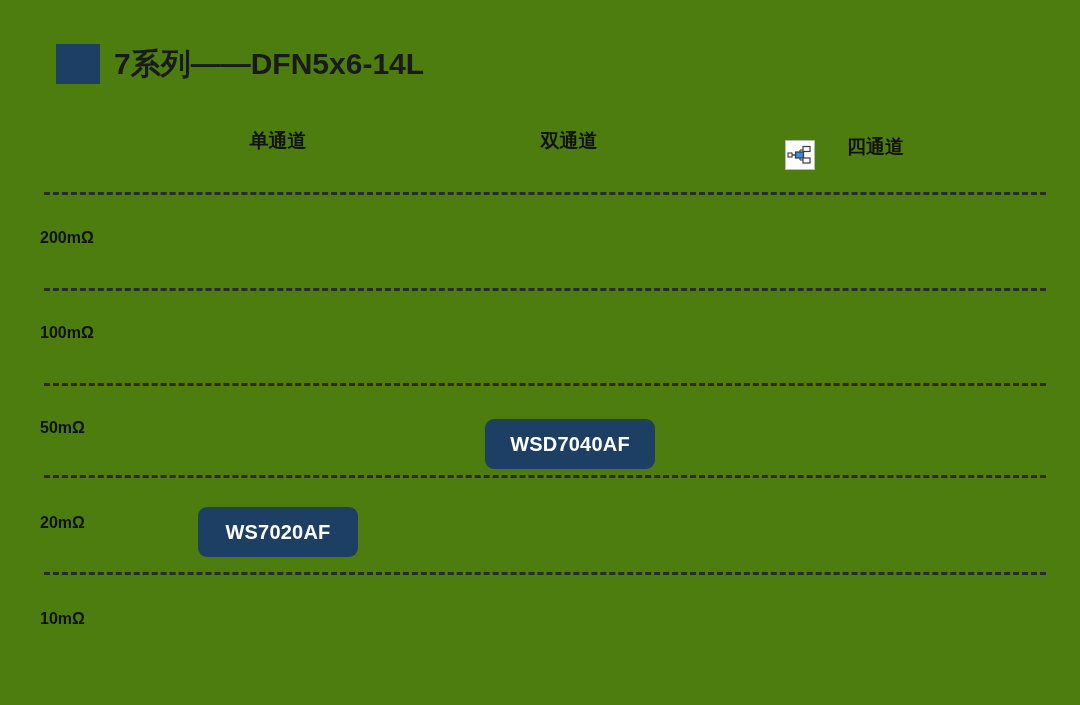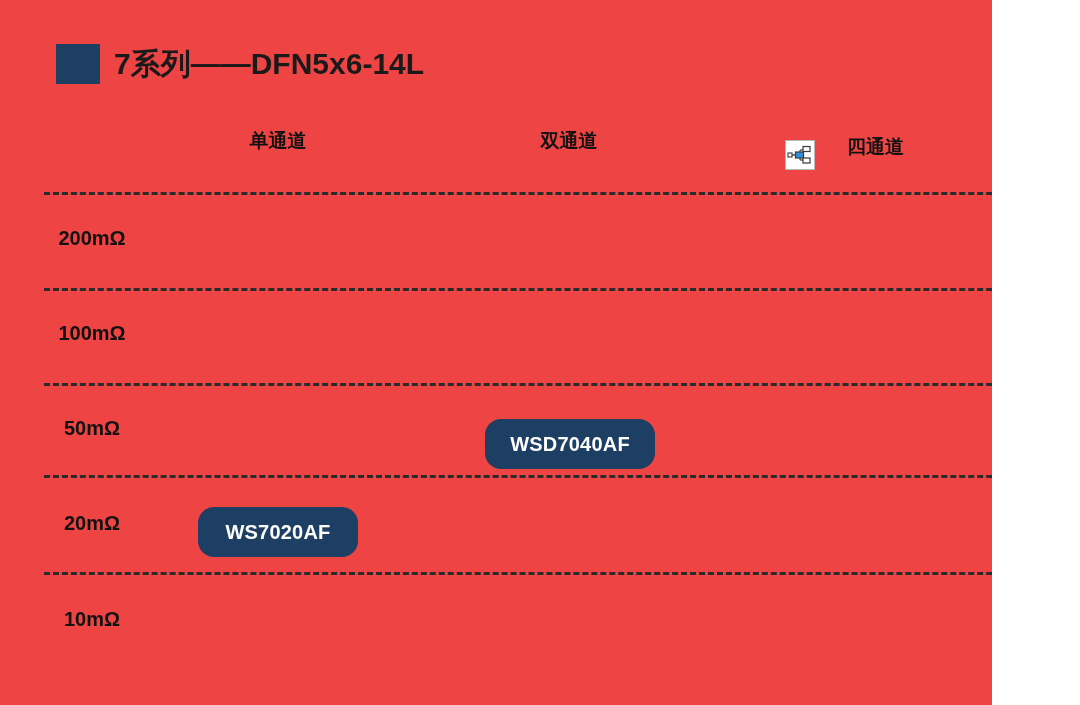--- a/index.html
+++ b/index.html
@@ -8,23 +8,23 @@
     padding: 0;
     background: #ffffff;
   }
   body {
     font-family: "Liberation Sans", "DejaVu Sans", sans-serif;
     -webkit-font-smoothing: antialiased;
   }
 
   #page {
     position: relative;
-    width: 992px;
+    width: 1080px;
     height: 705px;
-    background: #ef4444;
+    background: #4d7c0f;
     overflow: hidden;
   }
 
   
   .title-row {
     position: absolute;
     left: 56px;
     top: 42px;
     display: flex;
     align-items: center;
@@ -85,34 +85,33 @@
     left: 44px;
     width: 1002px;
     height: 0;
     border-top: 3px dashed #2b2b2b;
   }
 
   .row-label {
     position: absolute;
     left: 40px;
     width: 104px;
-    text-align: center;
-    font-size: 20px;
+    font-size: 16px;
     font-weight: bold;
     color: #111111;
     white-space: nowrap;
     line-height: 20px;
   }
 
   
   .chip {
     position: absolute;
     height: 50px;
     background: #1d3f63;
-    border-radius: 16px;
+    border-radius: 9px;
     color: #ffffff;
     font-size: 20px;
     font-weight: bold;
     display: flex;
     align-items: center;
     justify-content: center;
     letter-spacing: 0.2px;
     white-space: nowrap;
     box-sizing: border-box;
   }

